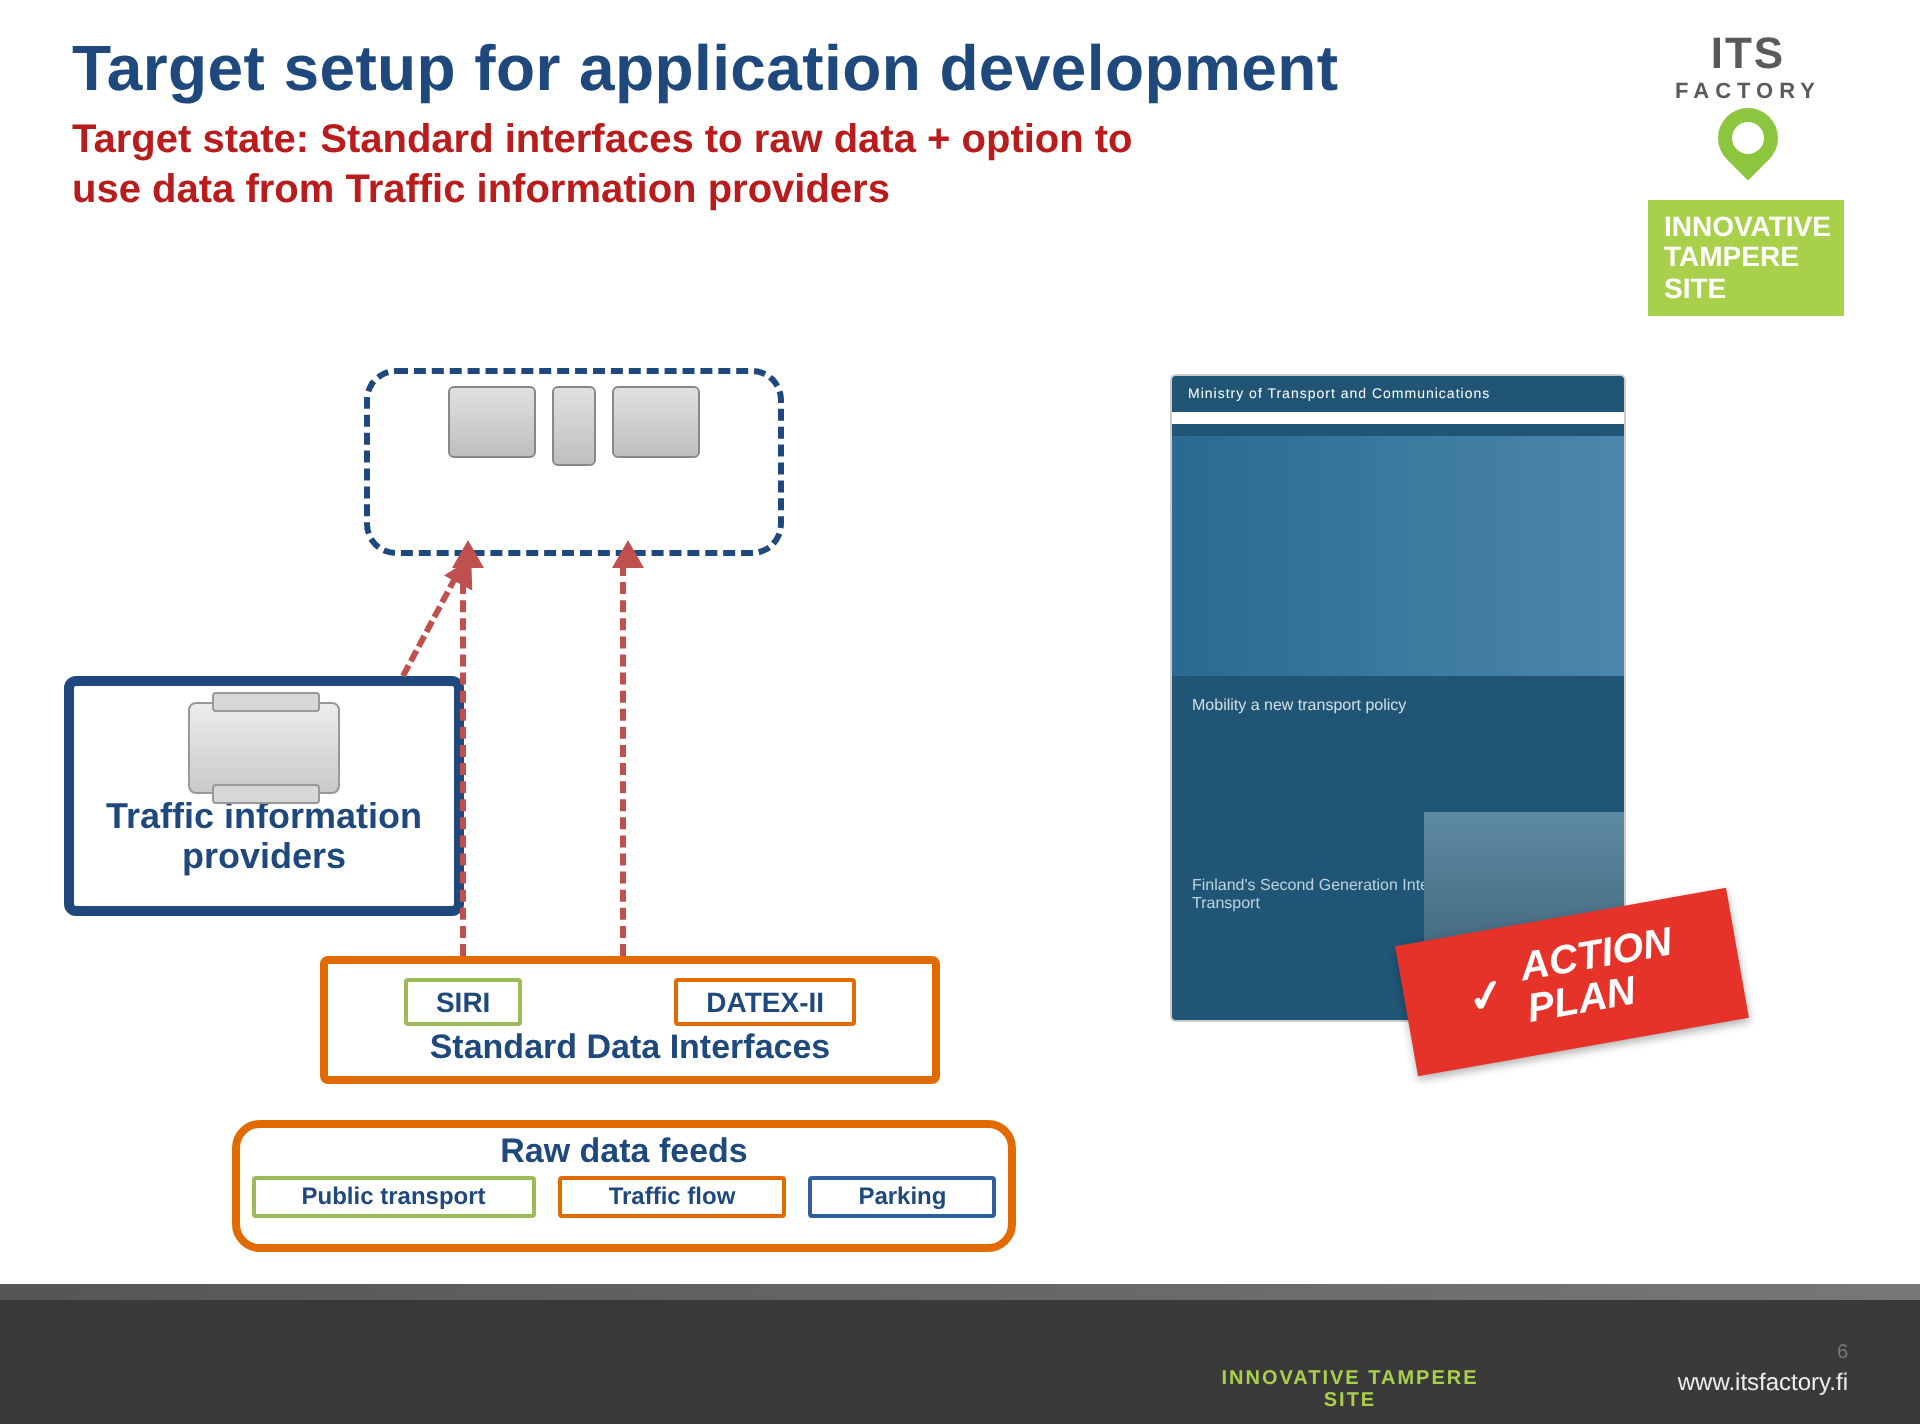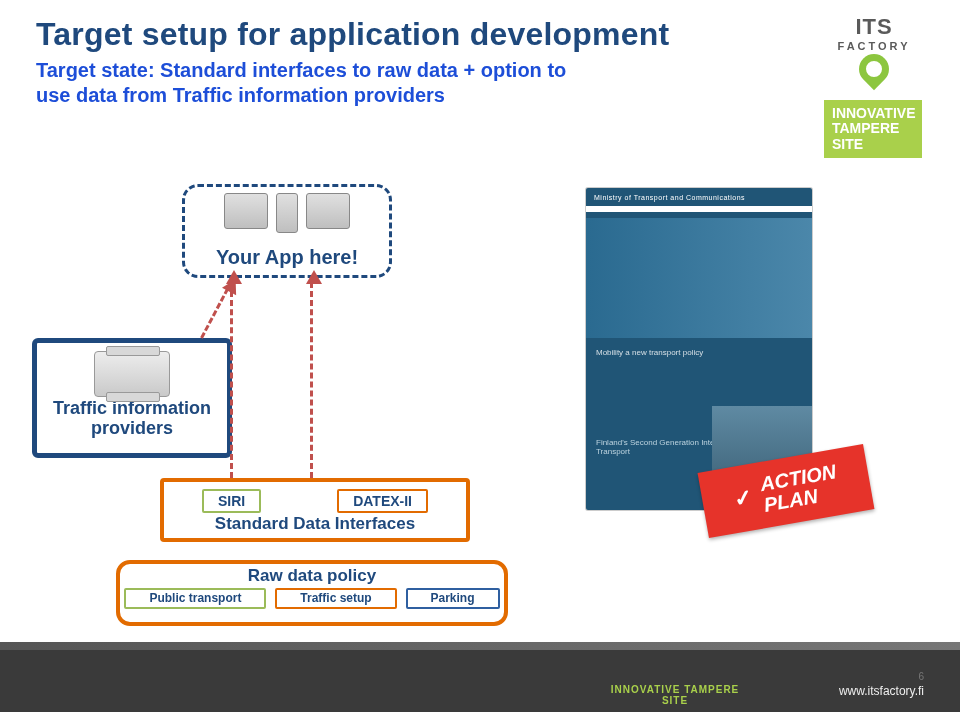--- a/index.html
+++ b/index.html
@@ -5,21 +5,21 @@
   * { box-sizing: border-box; margin: 0; padding: 0; }
   body {
     font-family: "Segoe UI", Arial, sans-serif;
     width: 960px;
     height: 712px;
     position: relative;
     background: #fff;
     overflow: hidden;
   }
   .title { position: absolute; left: 36px; top: 16px; font-size: 32px; font-weight: 700; color: #1f497d; letter-spacing: .2px; }
-  .subtitle { position: absolute; left: 36px; top: 58px; width: 560px; font-size: 20px; font-weight: 700; color: #1d4ed8; line-height: 1.25; }
+  .subtitle { position: absolute; left: 36px; top: 58px; width: 560px; font-size: 20px; font-weight: 700; color: #b91c1c; line-height: 1.25; }
   
   .logo-its { position: absolute; right: 40px; top: 14px; width: 92px; text-align: center; font-weight: 800; color: #5a5a5a; font-size: 22px; letter-spacing: 1px; }
   .logo-its small { display:block; font-size:11px; font-weight:700; letter-spacing:3px; }
   .logo-its .pin { display:inline-block; width:30px; height:30px; border-radius:50% 50% 50% 0; background:#8cc63f; transform:rotate(-45deg); margin-top:2px; position:relative; }
   .logo-its .pin::after { content:""; position:absolute; inset:7px; background:#fff; border-radius:50%; }
   .logo-tampere { position:absolute; right:38px; top:100px; width:98px; background:#a9d04b; color:#fff; font-size:14px; font-weight:800; padding:6px 8px; line-height:1.1; }
   
   .app-box { position:absolute; left:182px; top:184px; width:210px; height:94px; border:3px dashed #1f497d; border-radius:16px; }
   .app-devices { position:absolute; left:0; right:0; top:6px; height:46px; display:flex; justify-content:center; gap:8px; }
   .dev { width:44px; height:36px; background:linear-gradient(#e0e0e0,#bfbfbf); border:1px solid #888; border-radius:3px; }
@@ -88,21 +88,20 @@
   <span class="pin"></span>
 </div>
 <div class="logo-tampere">INNOVATIVE TAMPERE SITE</div>
 
 <div class="app-box">
   <div class="app-devices">
     <div class="dev"></div>
     <div class="dev phone"></div>
     <div class="dev"></div>
   </div>
-  <div class="app-label">Your App here!</div>
 </div>
 
 <div class="tip-box">
   <div class="tip-servers"></div>
   <div class="tip-label">Traffic information providers</div>
 </div>
 
 <div class="arrow arr1">
     <div class="head"></div>
   </div>
@@ -115,24 +114,24 @@
 
 <div class="sdi-box">
   <div class="sdi-inner">
     <span class="tag">SIRI</span>
     <span class="tag orange">DATEX-II</span>
   </div>
   <div class="sdi-lab">Standard Data Interfaces</div>
 </div>
 
 <div class="raw-box">
-  <div class="raw-lab">Raw data policy</div>
+  <div class="raw-lab">Raw data feeds</div>
   <div class="raw-inner">
     <span class="chip pt">Public transport</span>
-    <span class="chip tf">Traffic setup</span>
+    <span class="chip tf">Traffic flow</span>
     <span class="chip pk">Parking</span>
   </div>
 </div>
 
 <div class="report">
   <div class="min">Ministry of Transport and Communications</div>
   <div class="band"></div>
   <div class="hero"></div>
   <div class="tblock">
     <div style="font-size:8px;font-weight:400;opacity:.8;">Mobility a new transport policy</div>

